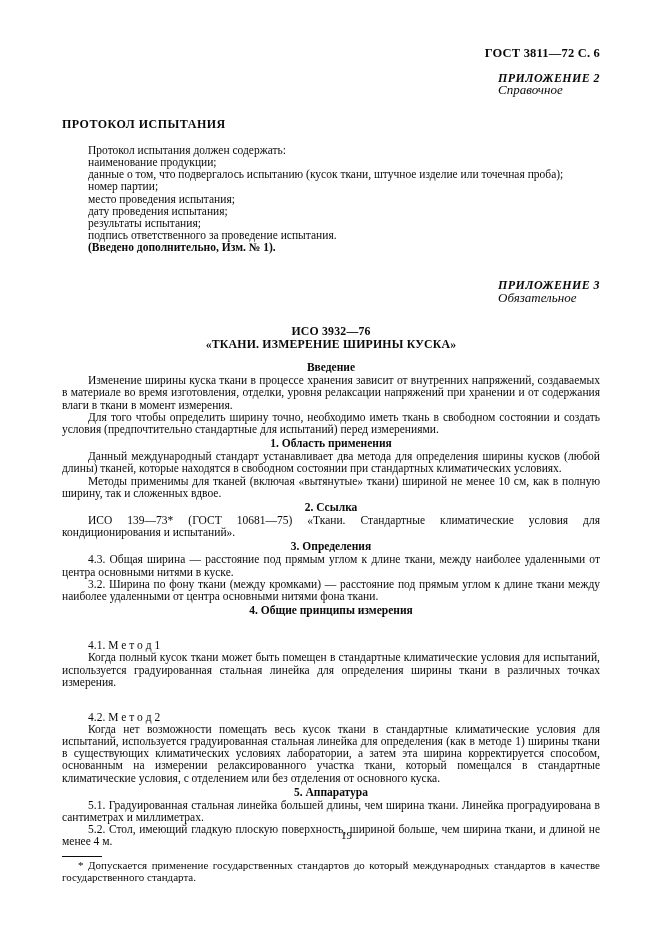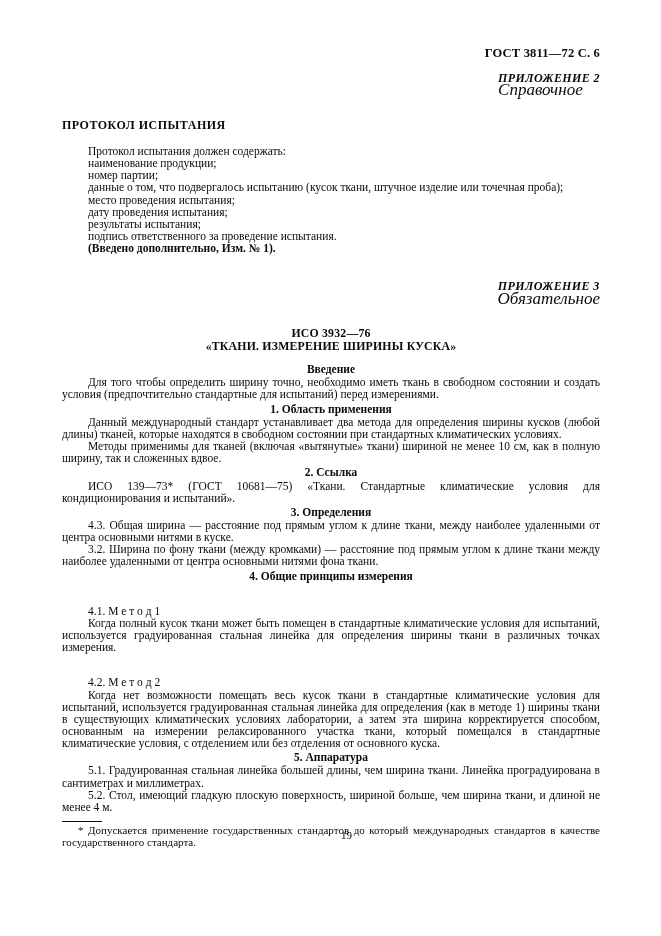--- a/index.html
+++ b/index.html
@@ -25,21 +25,21 @@
   .doc-header {
     font-weight: bold;
     font-size: 12.5px;
     text-align: right;
     letter-spacing: 0.2px;
     white-space: nowrap;
   }
   .annex-block { text-align: right; margin-top: 13px; line-height: 12.3px; }
   .annex-inner { display: inline-block; text-align: left; font-style: italic; }
   .annex-label { font-weight: bold; font-size: 12px; letter-spacing: 0.4px; text-align: center; }
-  .annex-kind { font-size: 17px; font-family: Liberation Serif, serif; }
+  .annex-kind { font-size: 13px; font-family: Liberation Serif, serif; }
   .main-title {
     text-align: left;
     font-weight: bold;
     font-size: 12px;
     letter-spacing: 0.5px;
     margin-top: 21px;
   }
   .annex2-list { margin-top: 14px; }
   .annex2-line { padding-left: 26px; }
   .note-bold { font-weight: bold; }
@@ -101,42 +101,43 @@
         <div class="annex-label">ПРИЛОЖЕНИЕ 2</div>
         <div class="annex-kind">Справочное</div>
       </div>
     </div>
 
     <div class="main-title">ПРОТОКОЛ ИСПЫТАНИЯ</div>
 
     <div class="annex2-list">
       <div class="annex2-line">Протокол испытания должен содержать:</div>
       <div class="annex2-line">наименование продукции;</div>
+      <div class="annex2-line">данные о том, что подвергалось испытанию (кусок ткани, штучное изделие или точечная проба);</div>
       <div class="annex2-line">номер партии;</div>
-      <div class="annex2-line">данные о том, что подвергалось испытанию (кусок ткани, штучное изделие или точечная проба);</div>
       <div class="annex2-line">место проведения испытания;</div>
       <div class="annex2-line">дату проведения испытания;</div>
       <div class="annex2-line">результаты испытания;</div>
       <div class="annex2-line">подпись ответственного за проведение испытания.</div>
       <div class="annex2-line note-bold">(Введено дополнительно, Изм. № 1).</div>
     </div>
 
     <div class="annex-block" style="margin-top:26px;">
       <div class="annex-inner">
         <div class="annex-label">ПРИЛОЖЕНИЕ 3</div>
         <div class="annex-kind">Обязательное</div>
       </div>
     </div>
 
     <div class="iso-title">
       <div>ИСО 3932—76</div>
       <div>«ТКАНИ. ИЗМЕРЕНИЕ ШИРИНЫ КУСКА»</div>
     </div>
 
     <div class="sec-h intro-h">Введение</div>
+    <p class="body">Изменение ширины куска ткани в процессе хранения зависит от внутренних напряжений, создаваемых в материале во время изготовления, отделки, уровня релаксации напряжений при хранении и от содержания влаги в ткани в момент измерения.</p>
     <p class="body">Для того чтобы определить ширину точно, необходимо иметь ткань в свободном состоянии и создать условия (предпочтительно стандартные для испытаний) перед измерениями.</p>
 
     <div class="sec-h">1. Область применения</div>
     <p class="body">Данный международный стандарт устанавливает два метода для определения ширины кусков (любой длины) тканей, которые находятся в свободном состоянии при стандартных климатических условиях.</p>
     <p class="body">Методы применимы для тканей (включая «вытянутые» ткани) шириной не менее 10 см, как в полную ширину, так и сложенных вдвое.</p>
 
     <div class="sec-h">2. Ссылка</div>
     <p class="body">ИСО 139—73* (ГОСТ 10681—75) «Ткани. Стандартные климатические условия для кондиционирования и испытаний».</p>
 
     <div class="sec-h">3. Определения</div>

